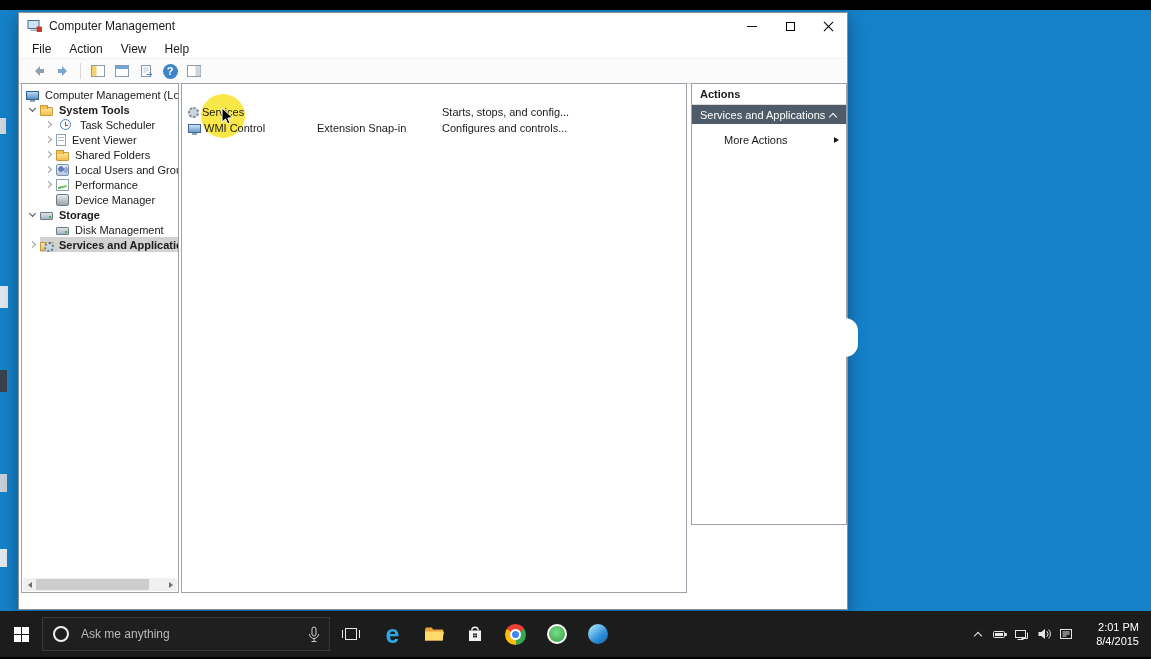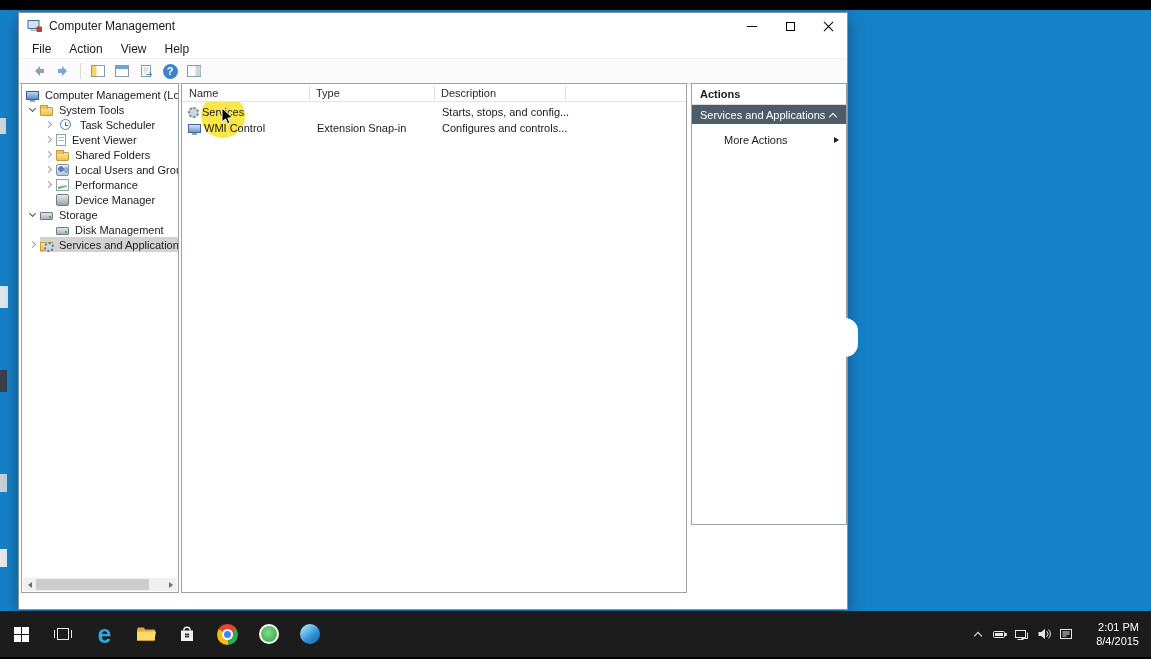--- a/index.html
+++ b/index.html
@@ -41,21 +41,21 @@
   .tree-pane { position: absolute; left: 2px; top: 70px; width: 158px; height: 510px; background: #fff;
                border: 1px solid #9aa1a9; overflow: hidden; }
   .list-pane { position: absolute; left: 162px; top: 70px; width: 506px; height: 510px; background: #fff;
                border: 1px solid #9aa1a9; overflow: hidden; }
   .actions-pane { position: absolute; left: 672px; top: 70px; width: 156px; height: 442px; background: #fff;
                   border: 1px solid #9aa1a9; overflow: hidden; }
 
   
   .tree-body { padding-top: 3px; }
   .trow { display: flex; align-items: center; height: 15px; white-space: nowrap; }
-  .lvl0 { padding-left: 4px; } .lvl1 { padding-left: 6px; } .lvl2 { padding-left: 22px; }
+  .lvl0 { padding-left: 4px; } .lvl1 { padding-left: 6px; font-weight: bold; } .lvl2 { padding-left: 22px; }
   .chev { width: 9px; height: 9px; margin-right: 3px; flex: none; position: relative; }
   .chev::before { content: ""; position: absolute; left: 2px; top: 2px; width: 4px; height: 4px;
                   border-right: 1px solid #9a9a9a; border-bottom: 1px solid #9a9a9a; transform: rotate(-45deg); }
   .chev.down::before { border-color: #4d4d4d; transform: rotate(45deg); top: 1px; }
   .chev.blank::before { display: none; }
   .tlabel { padding: 1px 3px; }
   .selfill { display: flex; align-items: center; flex: 1; height: 15px; background: #d2d2d2; }
 
   
   .ico { width: 13px; height: 12px; display: inline-block; margin-right: 3px; flex: none; position: relative; }
@@ -307,28 +307,20 @@
           </div>
         <div class="sb-thumb"></div>
         <div class="sb-btn right">
             <span class="sb-tri-r"></span>
           </div>
       </div>
     </div>
 
     <div class="list-pane">
       <div class="hl-circle"></div>
-      <div class="list-header">
-        <span class="hcell hc0">Name</span>
-        <span class="hcell hc1">Type</span>
-        <span class="hcell hc2">Description</span>
-        <span class="hdiv" style="left:127px;"></span>
-        <span class="hdiv" style="left:252px;"></span>
-        <span class="hdiv" style="left:383px;"></span>
-      </div>
       <div class="lrow r0">
         <span class="cell-name">
           <span class="ico services-gear"></span>
           <span>Services</span>
         </span>
         <span class="cell-type"></span>
         <span class="cell-desc">Starts, stops, and config...</span>
       </div>
       <div class="lrow r1">
         <span class="cell-name">
@@ -357,20 +349,30 @@
 
   <div class="cursor">
     <svg width="14" height="20" viewBox="0 0 14 20">
         <path d="M1 1v14l3.6-3.1 2.1 5 2.2-1-2.1-4.8 4.7-.4z" fill="#000" stroke="#fff" stroke-width="1"></path>
       </svg>
   </div>
 
   <div class="taskbar">
     <div class="start">
       <span class="start-logo"></span>
+    </div>
+    <div class="search">
+      <span class="cortana-ring"></span>
+      <span class="search-text">Ask me anything</span>
+      <span class="mic">
+        <svg width="14" height="18" viewBox="0 0 14 18">
+            <rect x="5" y="1" width="4" height="9" rx="2" fill="none" stroke="#cfcfcf"></rect>
+            <path d="M2.5 8a4.5 4.5 0 0 0 9 0M7 12.5V15M4.5 15.5h5" fill="none" stroke="#cfcfcf"></path>
+          </svg>
+      </span>
     </div>
     <div class="tvbtn">
       <svg width="20" height="16">
           <rect x="4.5" y="2.5" width="11" height="11" fill="none" stroke="#e8e8e8"></rect>
           <path d="M1.5 4v8M18.5 4v8" stroke="#e8e8e8"></path>
         </svg>
     </div>
     <div class="apps">
       <div class="app">
         <span class="edge-e">e</span>

